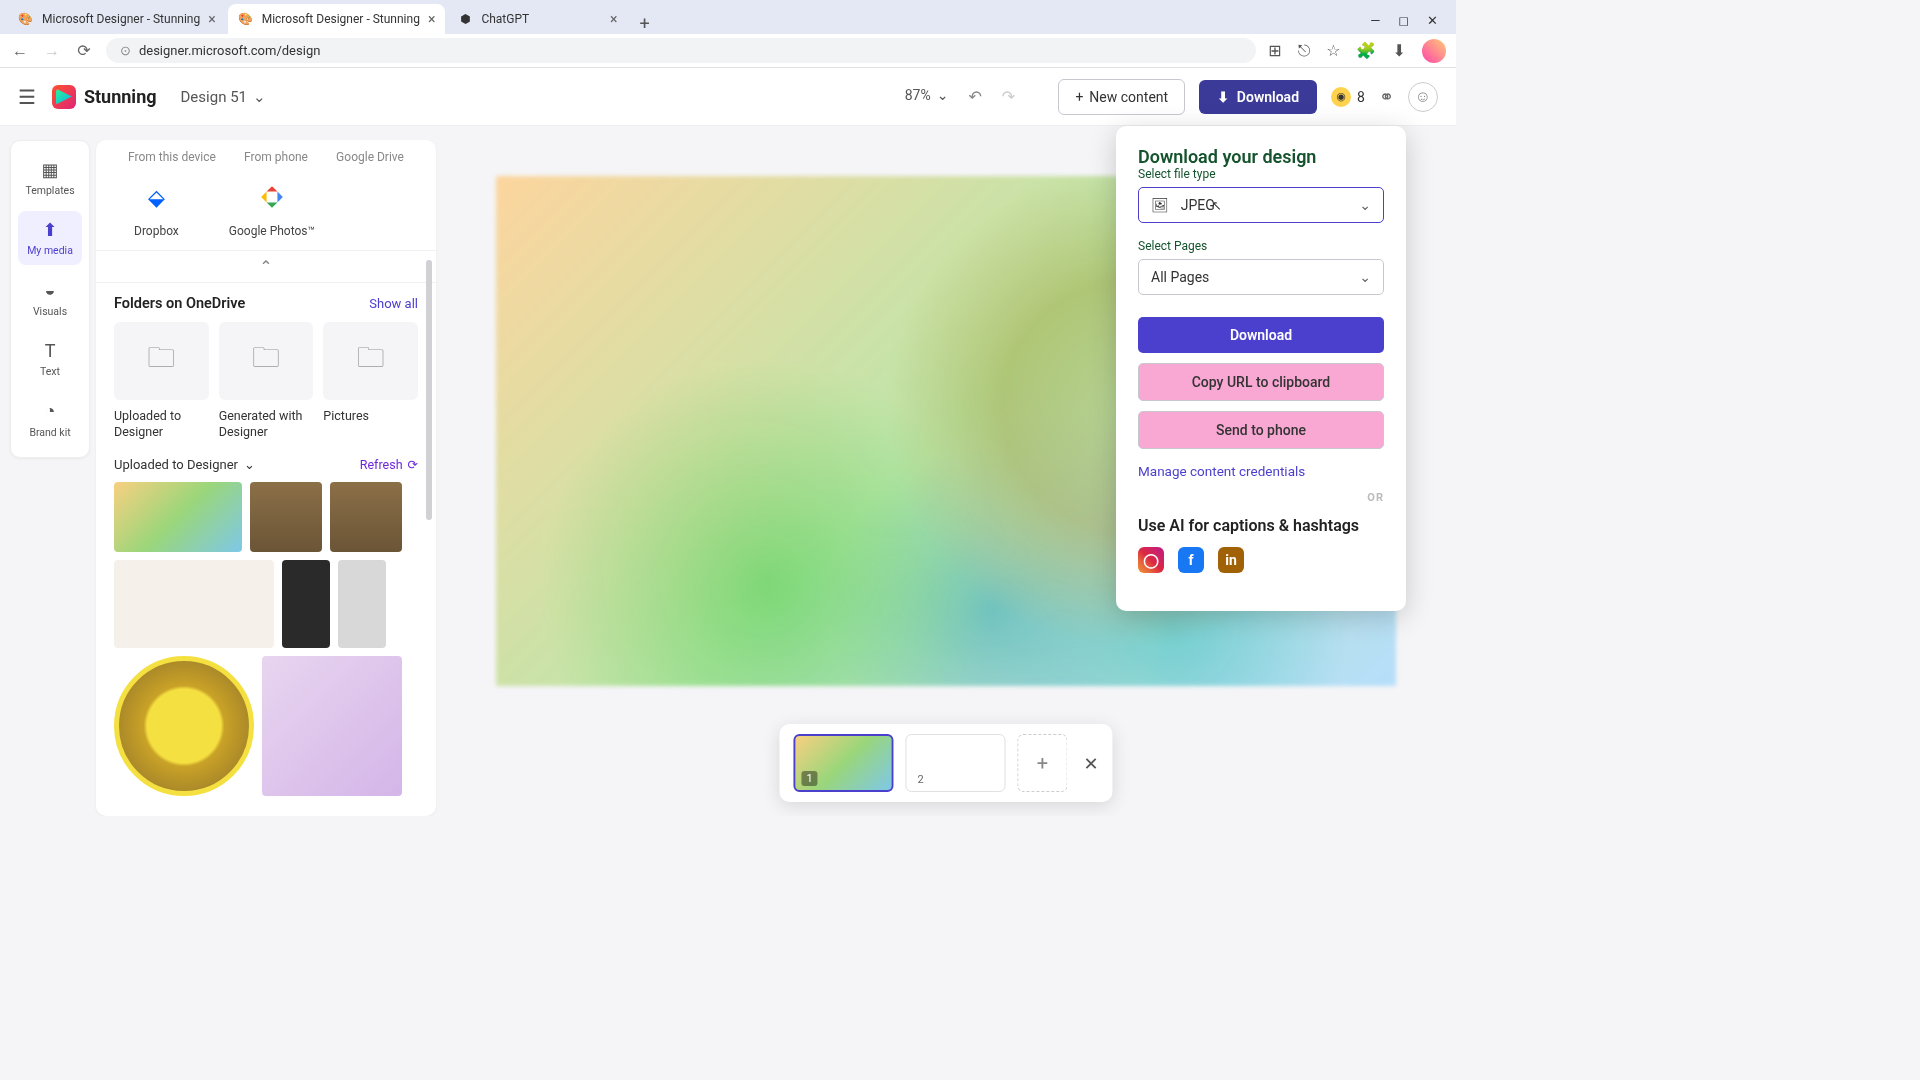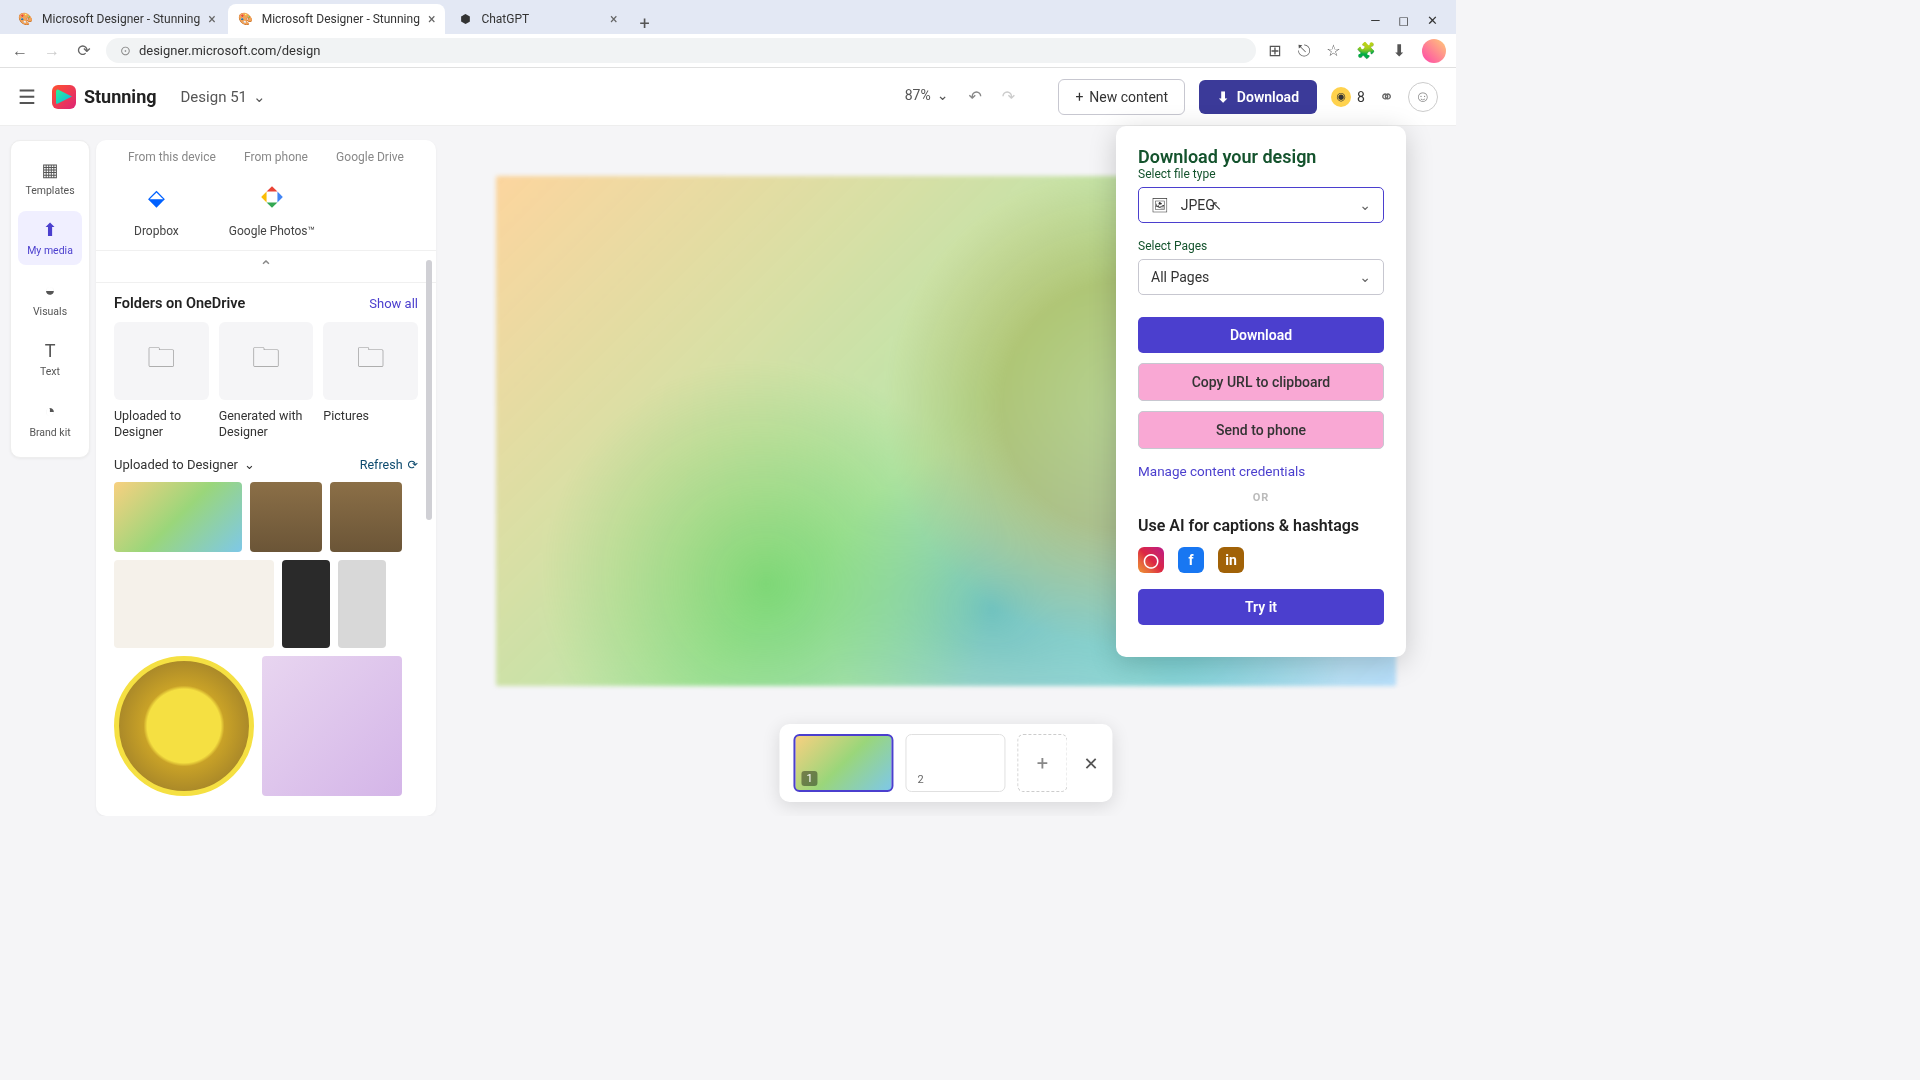--- a/index.html
+++ b/index.html
@@ -61,21 +61,21 @@
 .collapse-handle { text-align: center; color: #888; padding: 6px; cursor: pointer; border-top: 1px solid #f0f0f0; border-bottom: 1px solid #f0f0f0; margin: 6px -18px; }
 .section-head { display: flex; justify-content: space-between; align-items: center; margin: 12px 0 10px; }
 .section-title { font-weight: 600; font-size: 14.5px; color: #222; }
 .section-link { color: #4b3fce; font-size: 13px; cursor: pointer; }
 .folders-row { display: flex; gap: 10px; }
 .folder-card { flex: 1; background: #f5f5f7; border-radius: 6px; height: 78px; display: flex; align-items: center; justify-content: center; font-size: 28px; color: #999; cursor: pointer; }
 .folder-labels { display: flex; gap: 10px; margin-top: 8px; }
 .folder-label { flex: 1; font-size: 12.5px; color: #333; line-height: 1.3; }
 .uploaded-head { display: flex; justify-content: space-between; align-items: center; margin: 16px 0 10px; }
 .uploaded-title { font-size: 13px; color: #333; display: flex; align-items: center; gap: 6px; }
-.refresh-link { font-size: 12.5px; color: #0c4a6e; display: flex; align-items: flex-start; gap: 5px; cursor: pointer; }
+.refresh-link { font-size: 12.5px; color: #6d28d9; display: flex; align-items: flex-start; gap: 5px; cursor: pointer; }
 .thumbs-grid { display: flex; flex-wrap: wrap; gap: 8px; }
 .thumb { border-radius: 4px; background-size: cover; background-position: center; cursor: pointer; }
 .panel-scrollbar { position: absolute; right: 4px; top: 120px; width: 6px; height: 260px; background: #d0d0d5; border-radius: 3px; }
 
 
 .canvas-area { flex: 1; display: flex; align-items: flex-start; justify-content: center; padding: 50px 20px 0; position: relative; }
 .canvas-img { width: 900px; height: 510px; border-radius: 2px; background: linear-gradient(135deg, rgba(255,200,120,0.7), rgba(150,220,120,0.6), rgba(120,200,255,0.5)), radial-gradient(circle at 70% 45%, #e8c896 0%, #d4a574 18%, transparent 35%), radial-gradient(circle at 30% 80%, #54d175 0%, transparent 30%), radial-gradient(circle at 55% 85%, #4aa8e8 0%, transparent 25%), radial-gradient(circle at 75% 88%, #5bcad6 0%, transparent 22%); filter: blur(2px); position: relative; }
 
 
 .download-panel { position: absolute; right: 50px; top: 0; width: 290px; background: #fff; border-radius: 10px; padding: 20px 22px 22px; box-shadow: 0 6px 28px rgba(0,0,0,0.18); z-index: 10; }
@@ -83,21 +83,21 @@
 .dp-label { font-size: 12px; color: #14532d; margin-bottom: 6px; }
 .dp-select { border: 1.5px solid #4b3fce; border-radius: 5px; padding: 9px 12px; display: flex; align-items: center; gap: 12px; font-size: 14px; color: #333; cursor: pointer; margin-bottom: 16px; position: relative; }
 .dp-select.plain { border-color: #c7c7d0; }
 .dp-chevron { margin-left: auto; color: #666; }
 .dp-cursor { position: absolute; left: 72px; top: 10px; font-size: 13px; color: #333; }
 .dp-divider-space { height: 6px; }
 .dp-btn { width: 100%; padding: 10px; border-radius: 5px; font-size: 14px; font-weight: 600; cursor: pointer; border: none; margin-bottom: 10px; }
 .dp-btn-primary { background: #4b3fce; color: #fff; }
 .dp-btn-outline { background: #f9a8d4; border: 1px solid #c7c7d0; color: #333; font-weight: 500; }
 .dp-link { font-size: 13.5px; color: #4b3fce; cursor: pointer; margin-top: 4px; }
-.dp-or { text-align: center; color: #bbb; font-size: 11px; margin: 12px 0; letter-spacing: 1px; position: relative; font-weight: bold; }
+.dp-or { text-align: right; color: #bbb; font-size: 11px; margin: 12px 0; letter-spacing: 1px; position: relative; font-weight: bold; }
 .dp-subtitle { font-size: 16px; font-weight: 600; color: #222; margin-bottom: 12px; }
 .social-row { display: flex; gap: 14px; margin-bottom: 16px; }
 .social-ic { width: 26px; height: 26px; border-radius: 6px; display: flex; align-items: center; justify-content: center; font-size: 14px; color: #fff; font-weight: bold; cursor: pointer; }
 .dp-btn-try { background: #4b3fce; color: #fff; }
 
 
 .page-strip { position: absolute; bottom: 14px; left: 50%; transform: translateX(-50%); background: #fff; border-radius: 10px; padding: 10px 14px; display: flex; align-items: center; gap: 12px; box-shadow: 0 4px 18px rgba(0,0,0,0.12); }
 .page-thumb { width: 100px; height: 58px; border-radius: 6px; background: #eee; position: relative; cursor: pointer; }
 .page-thumb.active { border: 2px solid #4b3fce; background: linear-gradient(135deg,#f8d080,#9ad67a,#7ec8e8); }
 .page-num { position: absolute; left: 6px; bottom: 4px; font-size: 11px; color: #fff; background: rgba(0,0,0,0.4); padding: 1px 5px; border-radius: 3px; }
@@ -304,21 +304,20 @@
       <button class="dp-btn dp-btn-outline">Copy URL to clipboard</button>
       <button class="dp-btn dp-btn-outline">Send to phone</button>
       <div class="dp-link">Manage content credentials</div>
       <div class="dp-or">OR</div>
       <div class="dp-subtitle">Use AI for captions &amp; hashtags</div>
       <div class="social-row">
         <div class="social-ic" style="background:linear-gradient(45deg,#f09433,#e6683c,#dc2743,#cc2366,#bc1888);">◯</div>
         <div class="social-ic" style="background:#1877f2;">f</div>
         <div class="social-ic" style="background:#a16207;">in</div>
       </div>
-      <button class="dp-btn dp-btn-try">Try it</button>
     </div>
 
     <div class="page-strip">
       <div class="page-thumb active">
         <span class="page-num">1</span>
       </div>
       <div class="page-thumb blank" style="background:#fff;border:1px solid #e0e0e0;">
         <span class="page-num">2</span>
       </div>
       <div class="page-add">

